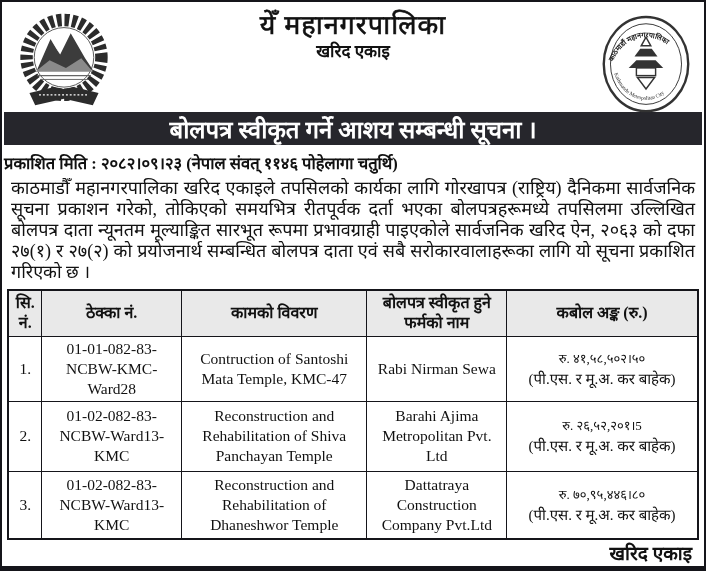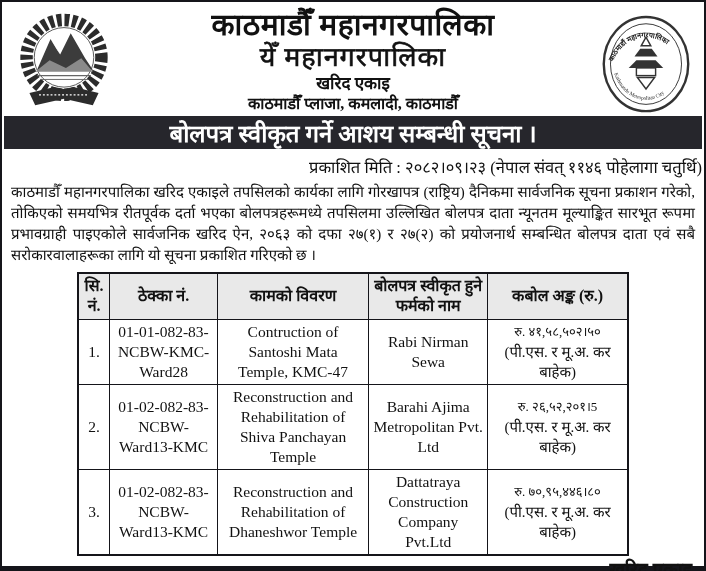--- a/index.html
+++ b/index.html
@@ -35,30 +35,30 @@
   .address    { font-size: 16px; font-weight: bold; line-height: 20px; }
   
   .banner {
     height: 37px; margin-top: 2px;
     background: #26262c; color: #fff;
     display: flex; align-items: center; justify-content: center;
     font-size: 24px; font-weight: bold;
   }
   
   .datebar {
-    text-align: right; font-weight: normal;
+    text-align: left; font-weight: bold;
     font-size: 16.5px; padding: 6px 0 2px 0;
   }
   .bodytext {
-    font-size: 15px; line-height: 21px;
+    font-size: 18px; line-height: 21px;
     text-align: justify; padding: 2px 7px 4px 7px;
   }
   
   table.notice-table {
-    width: 552px; margin: 2px auto 0 auto;
+    width: 692px; margin: 2px auto 0 auto;
     border-collapse: collapse;
     border: 2px solid #15151a;
   }
   .notice-table th, .notice-table td {
     border: 1.5px solid #15151a;
     text-align: center; vertical-align: middle;
     padding: 2px 4px;
   }
   .notice-table th {
     background: #e9e9e9;
@@ -112,24 +112,22 @@
       <text font-size="5.5" fill="#222">
         <textPath href="#arcBot" startOffset="4%">Kathmandu Metropolitan City</textPath>
       </text>
       <polygon points="50,26 45,35 55,35" fill="none" stroke="#333" stroke-width="1.5"></polygon>
       <polygon points="38,46 62,46 56,38 44,38" fill="#333"></polygon>
       <polygon points="32,58 68,58 60,50 40,50" fill="#333"></polygon>
       <rect x="40" y="58" width="20" height="8" fill="none" stroke="#333" stroke-width="1.5"></rect>
       <polygon points="41,68 59,68 50,80" fill="none" stroke="#333" stroke-width="1.5"></polygon>
     </svg>
 
-    <div class="org-name">काठमाडौँ महानगरपालिका</div>
     <div class="org-newari">येँ महानगरपालिका</div>
     <div class="unit">खरिद एकाइ</div>
-    <div class="address">काठमाडौँ प्लाजा, कमलादी, काठमाडौँ</div>
   </div>
 
   <div class="banner">
     <span>बोलपत्र स्वीकृत गर्ने आशय सम्बन्धी सूचना ।</span>
   </div>
 
   <div class="datebar">प्रकाशित मिति : २०८२।०९।२३ (नेपाल संवत् ११४६ पोहेलागा चतुर्थि)</div>
   <div class="bodytext">काठमाडौँ महानगरपालिका खरिद एकाइले तपसिलको कार्यका लागि गोरखापत्र (राष्ट्रिय) दैनिकमा सार्वजनिक सूचना प्रकाशन गरेको, तोकिएको समयभित्र रीतपूर्वक दर्ता भएका बोलपत्रहरूमध्ये तपसिलमा उल्लिखित बोलपत्र दाता न्यूनतम मूल्याङ्कित सारभूत रूपमा प्रभावग्राही पाइएकोले सार्वजनिक खरिद ऐन, २०६३ को दफा २७(१) र २७(२) को प्रयोजनार्थ सम्बन्धित बोलपत्र दाता एवं सबै सरोकारवालाहरूका लागि यो सूचना प्रकाशित गरिएको छ ।</div>
 
   <table class="notice-table">

